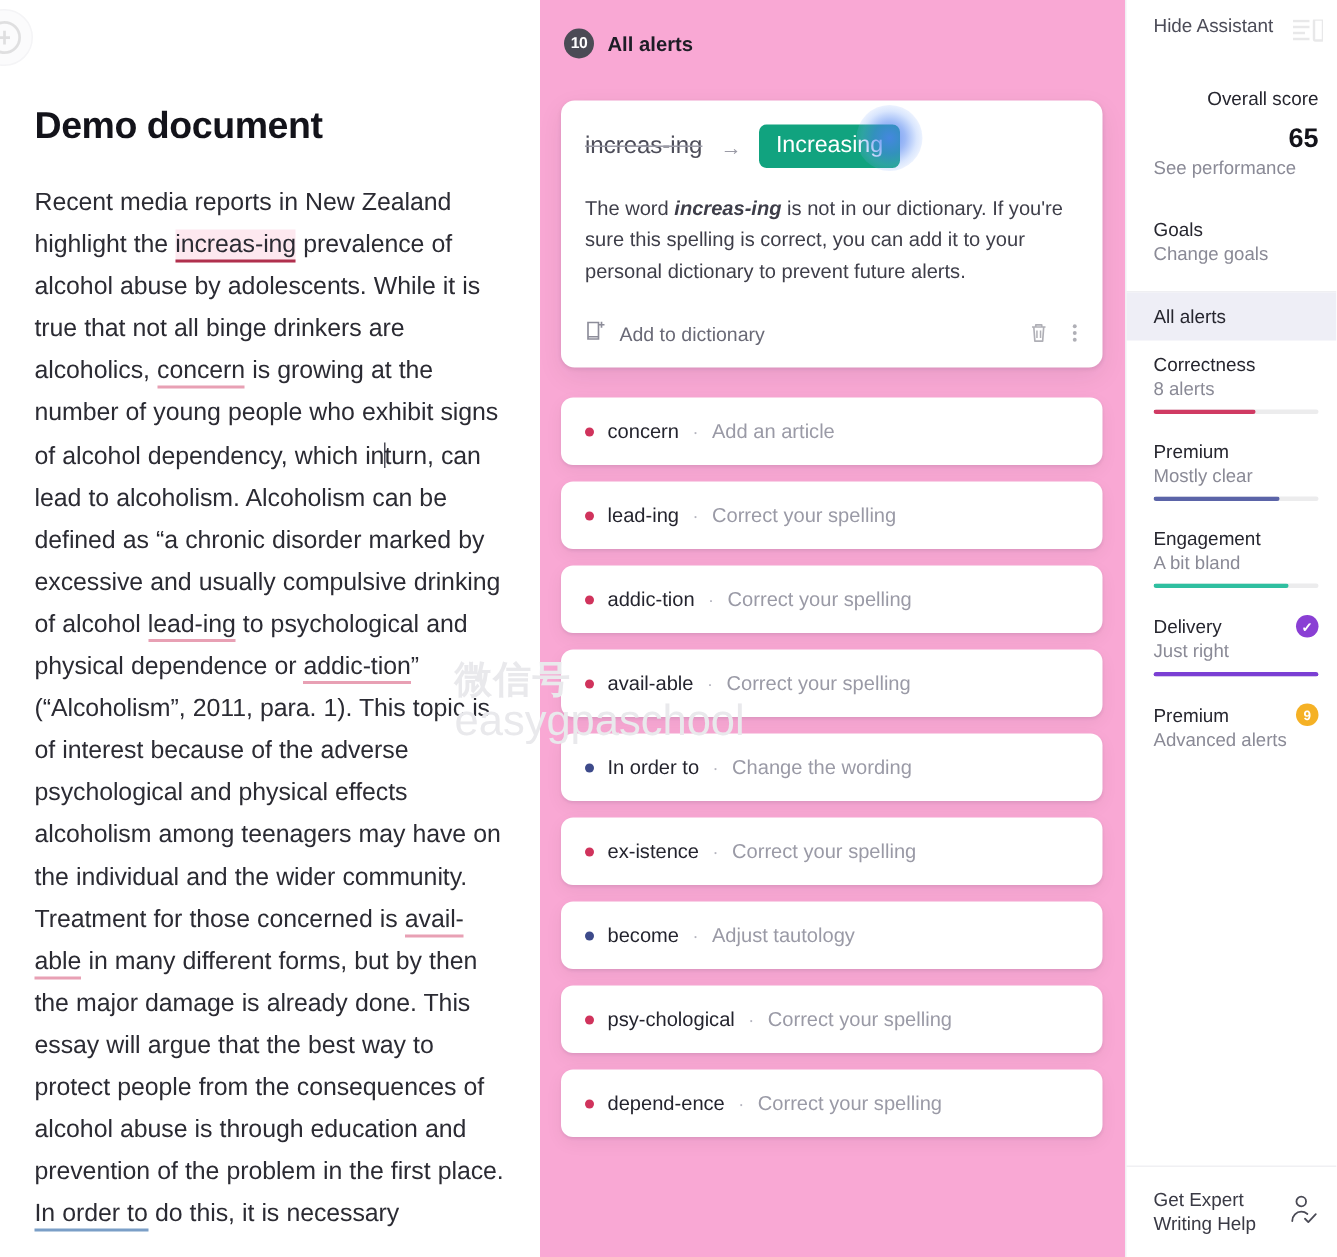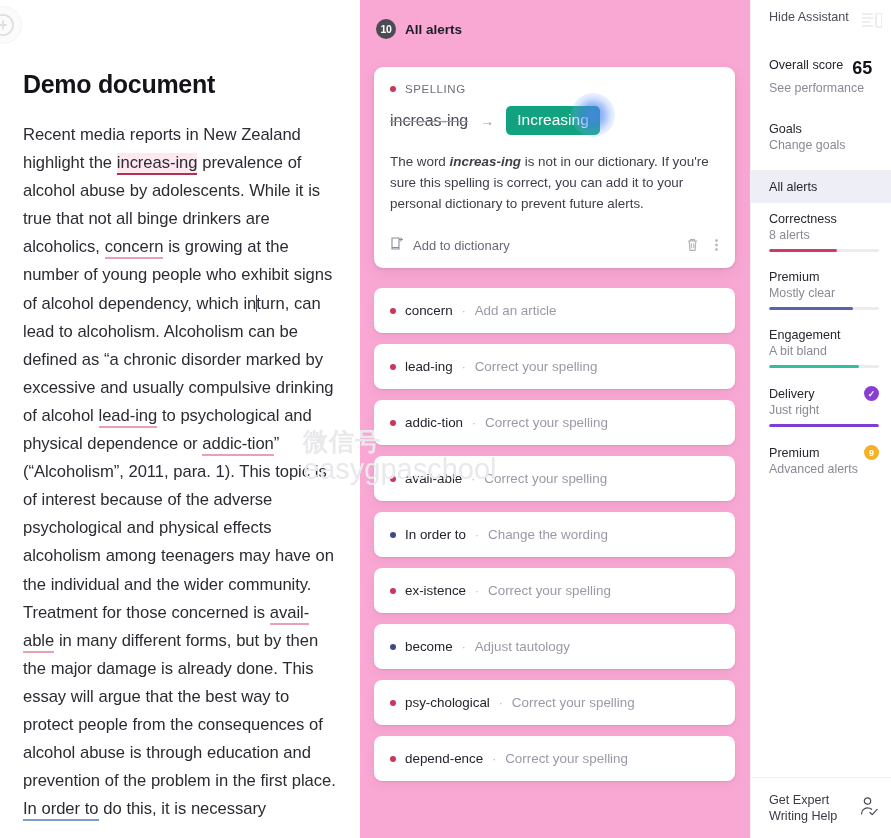--- a/index.html
+++ b/index.html
@@ -12,21 +12,21 @@
   #app {
     position: relative;
     width: 891px; height: 838px;
     display: flex;
     background: #ffffff;
   }
 
   
   .watermark {
     position: absolute;
-    left: 303px; top: 428px;
+    left: 303px; top: 440px;
     z-index: 40;
     pointer-events: none;
     color: #e9e9ec;
     line-height: 1.05;
     user-select: none;
   }
   .watermark .wm-cn { font-size: 25px; font-weight: 700; letter-spacing: 1px; display:block; }
   .watermark .wm-en { font-size: 29px; font-weight: 400; letter-spacing: 0px; display:block; }
 
   
@@ -215,22 +215,23 @@
     padding: 9px 9px 0 18px;
   }
   .side-hide-txt {
     font-size: 12.6px; line-height: 16px; color: #4c4c58;
     font-weight: 400;
   }
   .panel-icon { opacity: .1; margin-top: 4px; }
 
   .side-block { padding: 0 12px 0 18px; }
   .side-score-row {
-    display: flex; align-items: flex-start; gap: 9px;
+    display: flex; align-items: flex-end; gap: 9px;
     margin-top: 26px;
+    flex-direction: column;
   }
   .side-lbl { font-size: 12.6px; color: #26262f; }
   .side-score { font-size: 18px; font-weight: 700; color: #13131a; }
   .side-sub {
     font-size: 12.4px; color: #8a8a96; margin-top: 2px;
     cursor: pointer;
   }
 
   .side-goals { margin-top: 27px; }
   .side-goals .side-lbl { font-weight: 400; }
@@ -296,24 +297,20 @@
   <div class="alerts-pane">
 
     <div class="alerts-head">
       <div class="badge-count">10</div>
       <div class="alerts-head-label">All alerts</div>
     </div>
 
     <div class="cards">
 
       <div class="card-open">
-        <div class="card-type">
-          <span class="dot dot-red"></span>
-          <span>SPELLING</span>
-        </div>
 
         <div class="card-sugg">
           <span class="sugg-orig">increas-ing</span>
           <span class="sugg-arrow">→</span>
           <span class="sugg-new">Increasing</span>
           <span class="click-cursor"></span>
         </div>
 
         <div class="card-desc">
           <span>The word </span><b>increas-ing</b><span> is not in our dictionary. If you're sure this spelling is correct, you can add it to your personal dictionary to prevent future alerts.</span>

